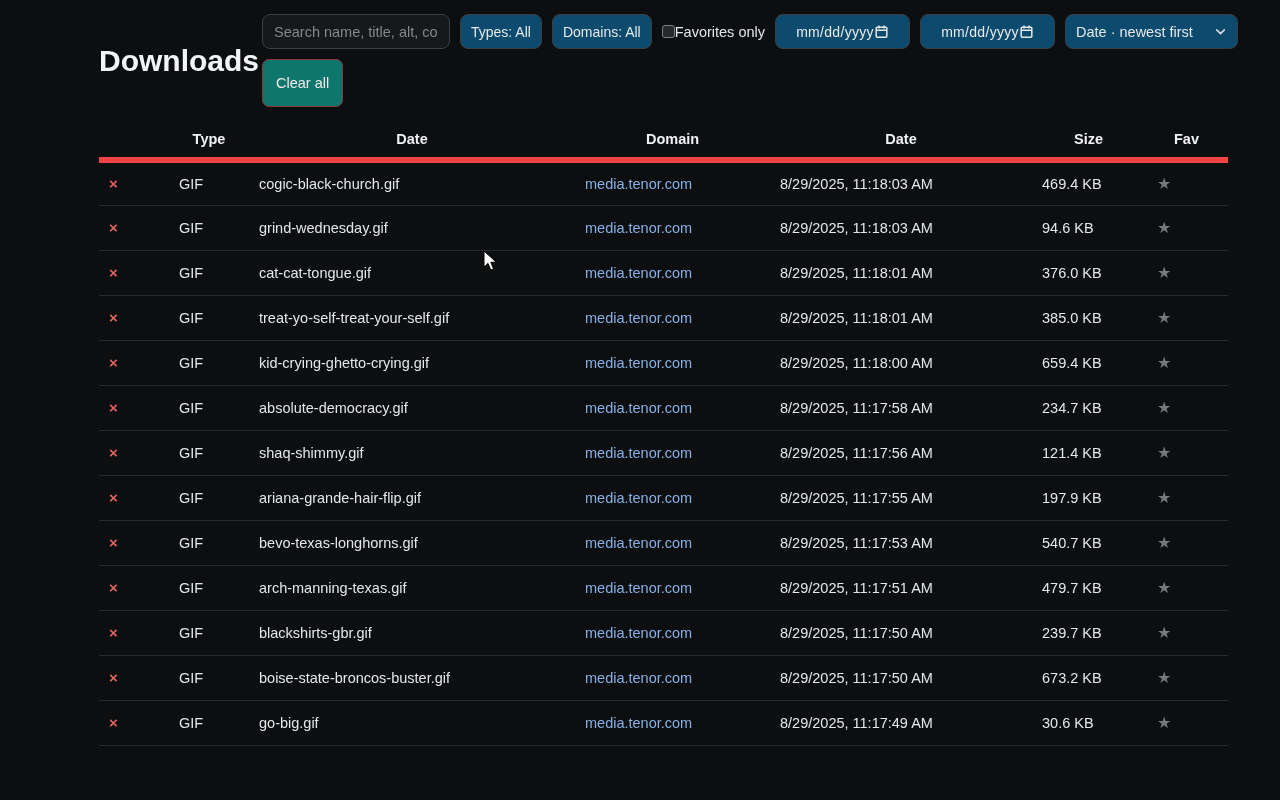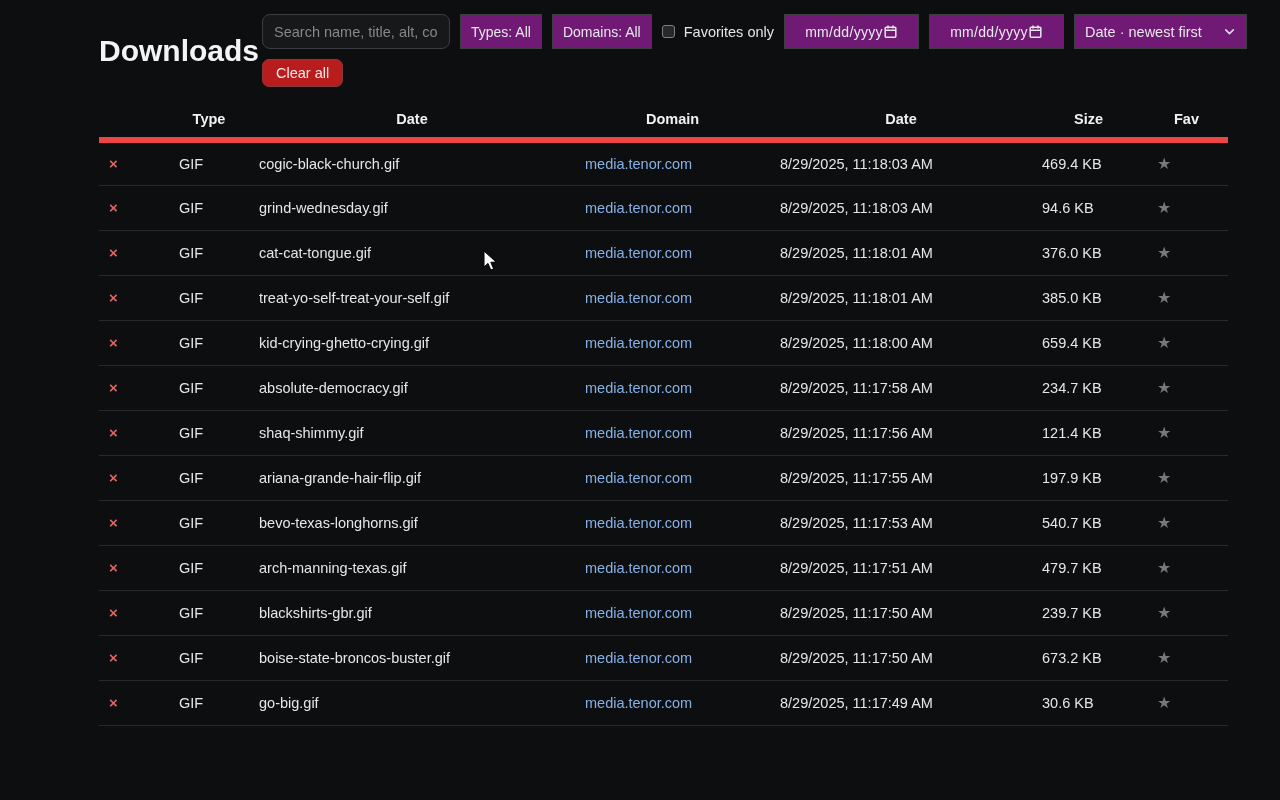--- a/index.html
+++ b/index.html
@@ -19,56 +19,56 @@
     font-size:30px; font-weight:700; color:#f3f4f6; line-height:1.1;
   }
   .toolbar {
     flex:1 1 auto;
     display:flex; flex-wrap:wrap; align-items:center;
     gap:10px 10px;
   }
   .ctrl {
     height:35px;
     display:inline-flex; align-items:center;
-    background:#701a75;
+    background:#0c4a6e;
     border:1px solid #3c3e42;
-    border-radius:0;
+    border-radius:8px;
     color:#e7e8ea;
     font-size:14px;
     padding:0 10px;
   }
   input.search {
     width:188px;
     background:#17181a;
     border:1px solid #3c3e42;
     border-radius:8px;
     height:35px;
     padding:0 11px;
     color:#e7e8ea;
     font-size:14.5px;
     font-family:"Liberation Sans","DejaVu Sans",sans-serif;
     outline:none;
   }
   input.search::placeholder { color:#85878b; }
   .btn { cursor:pointer; white-space:nowrap; }
-  .fav-filter { display:inline-flex; align-items:center; gap:9px; white-space:nowrap; font-size:14.5px; cursor:pointer; }
+  .fav-filter { display:inline-flex; align-items:center; white-space:nowrap; font-size:14.5px; cursor:pointer; }
   .checkbox {
     width:13px; height:13px;
     background:#26282b;
     border:1px solid #7d8084;
     border-radius:3px;
   }
   .date-field { width:135px; justify-content:center; cursor:text; }
   .date-text { font-size:14px; letter-spacing:0.3px; color:#e9eaec; white-space:nowrap; }
   .cal-icon, .chev-icon { display:inline-flex; }
   .select-field { width:173px; justify-content:space-between; cursor:pointer; }
   .select-text { white-space:nowrap; font-size:14.5px; }
   .clear-btn {
-    height:28px;
-    background:#b91c1c;
+    height:48px;
+    background:#0f766e;
     border:1px solid #8a393b;
     border-radius:7px;
     color:#f3e9e9;
     font-size:14.5px;
     padding:0 13px;
     display:inline-flex; align-items:center;
     cursor:pointer;
     font-family:"Liberation Sans","DejaVu Sans",sans-serif;
   }
 

